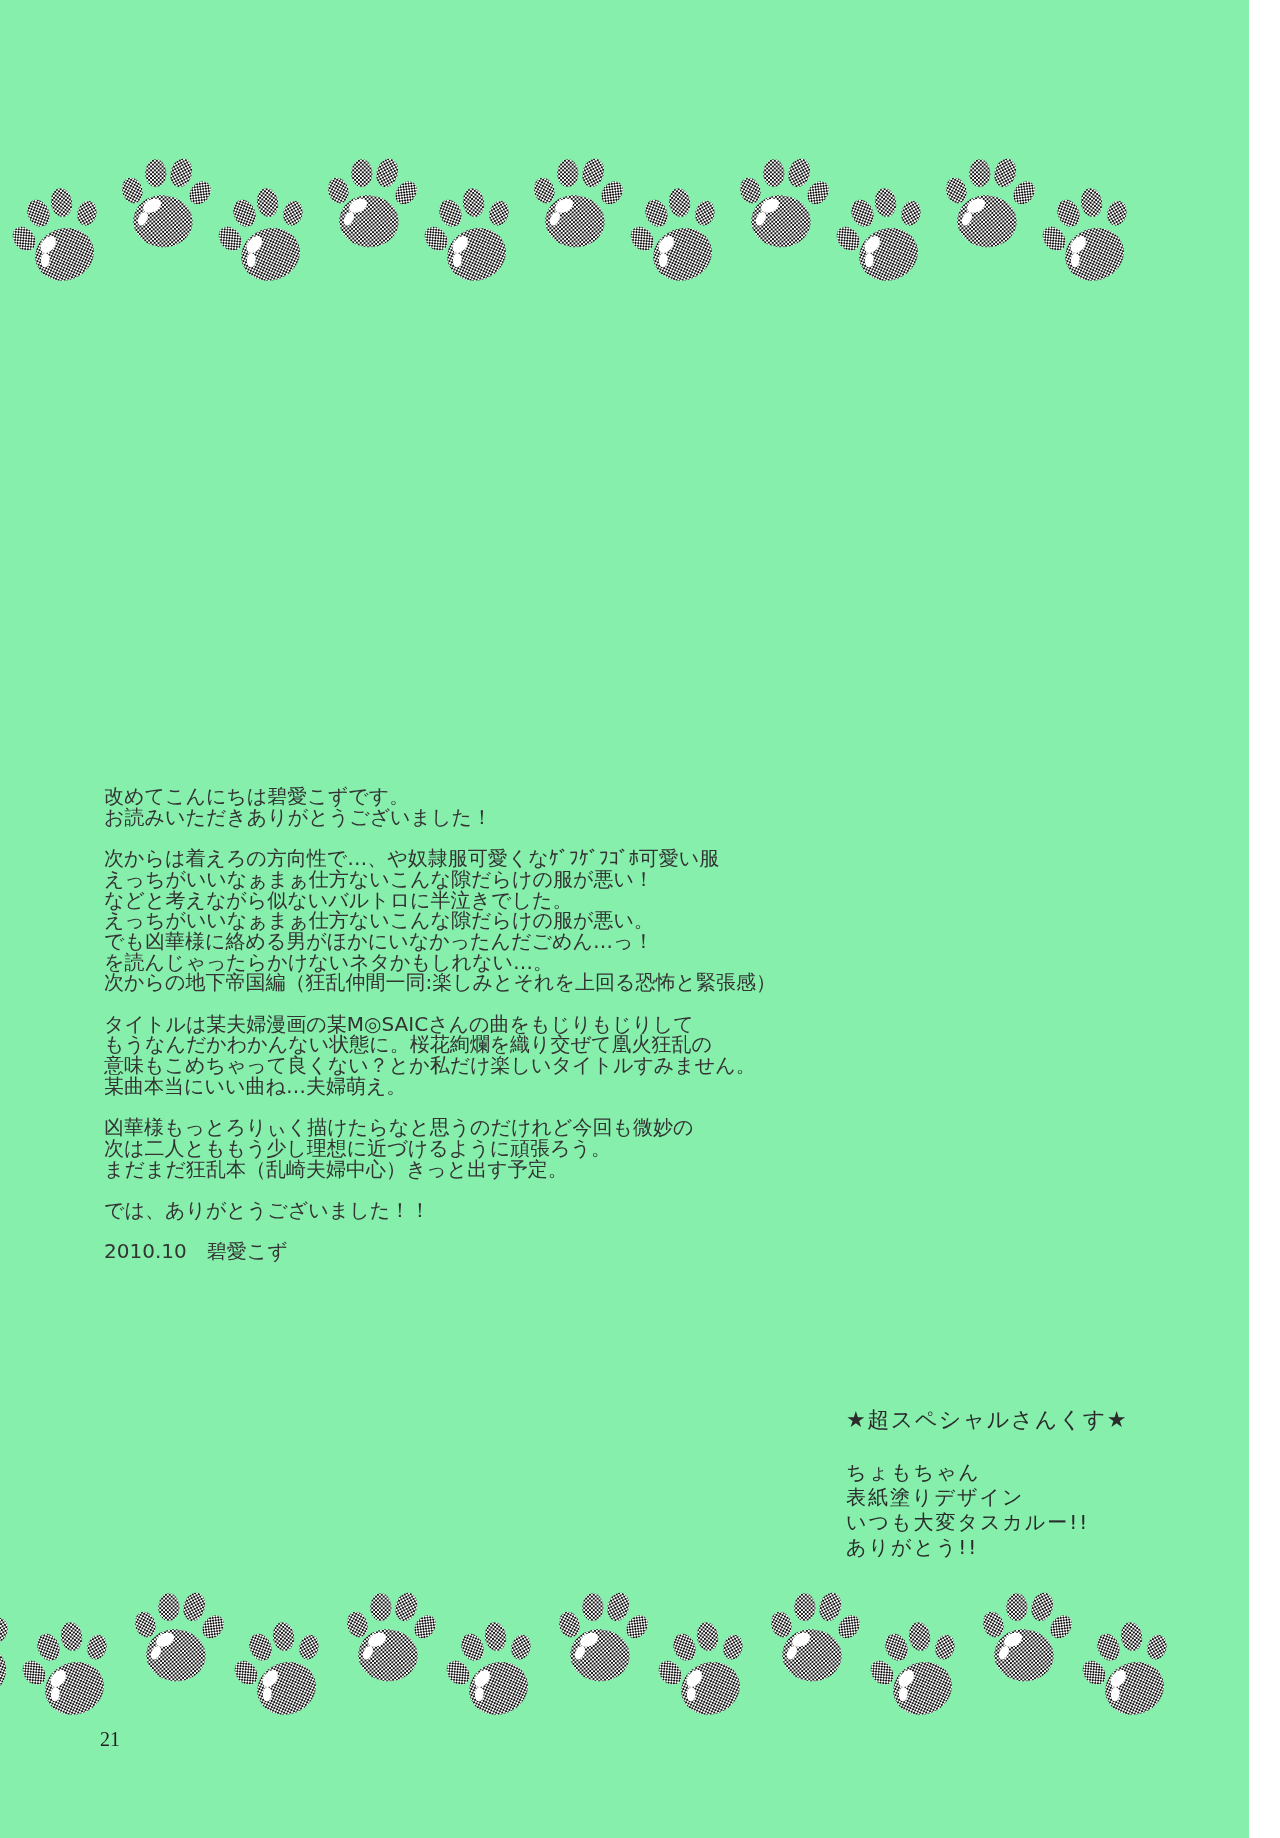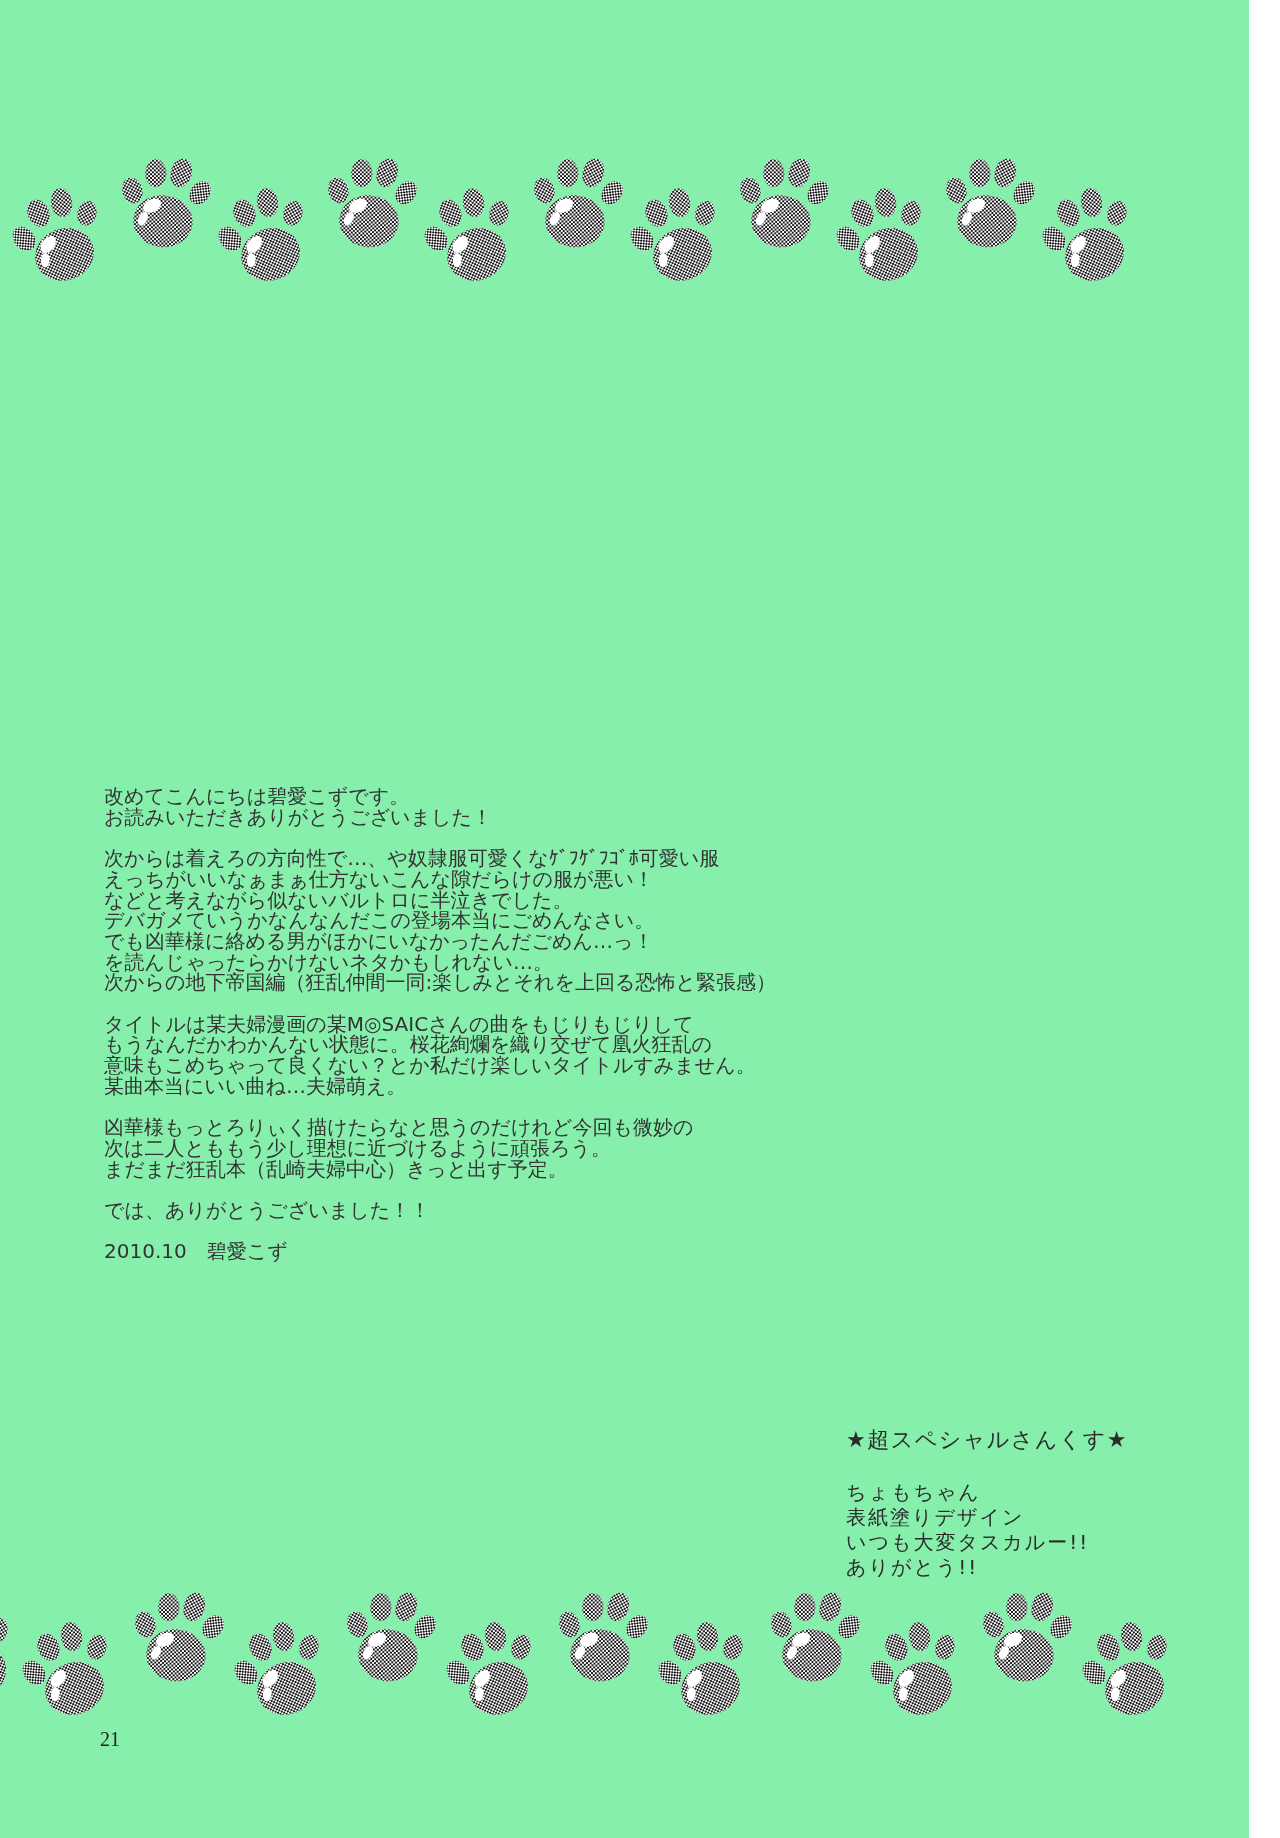--- a/index.html
+++ b/index.html
@@ -17,21 +17,20 @@
     font-size:20px;
     line-height:20.7px;
     color:#333333;
   }
   .aw-line{white-space:pre;}
   
   .thanks{
     position:absolute;
     left:846px;top:1406px;
     color:#2b2b2b;
-    margin-top:20px;
   }
   .thanks-title{
     font-size:22px;
     letter-spacing:1.5px;
     line-height:28px;
     white-space:pre;
   }
   .thanks-lines{
     margin-top:26px;
     font-size:20px;
@@ -116,21 +115,21 @@
       </svg>
     </div>
 
   <div class="afterword" id="afterwordText">
       <div class="aw-line">改めてこんにちは碧愛こずです。</div>
       <div class="aw-line">お読みいただきありがとうございました！</div>
       <div class="aw-line">&nbsp;</div>
       <div class="aw-line">次からは着えろの方向性で…、や奴隷服可愛くなｹﾞﾌｹﾞﾌｺﾞﾎ可愛い服</div>
       <div class="aw-line">えっちがいいなぁまぁ仕方ないこんな隙だらけの服が悪い！</div>
       <div class="aw-line">などと考えながら似ないバルトロに半泣きでした。</div>
-      <div class="aw-line">デバガメていうかなんなんだこの登場本当にごめんなさい。</div>
+      <div class="aw-line">えっちがいいなぁまぁ仕方ないこんな隙だらけの服が悪い。</div>
       <div class="aw-line">でも凶華様に絡める男がほかにいなかったんだごめん…っ！</div>
       <div class="aw-line">を読んじゃったらかけないネタかもしれない…。</div>
       <div class="aw-line">次からの地下帝国編（狂乱仲間一同:楽しみとそれを上回る恐怖と緊張感）</div>
       <div class="aw-line">&nbsp;</div>
       <div class="aw-line">タイトルは某夫婦漫画の某M◎SAICさんの曲をもじりもじりして</div>
       <div class="aw-line">もうなんだかわかんない状態に。桜花絢爛を織り交ぜて凰火狂乱の</div>
       <div class="aw-line">意味もこめちゃって良くない？とか私だけ楽しいタイトルすみません。</div>
       <div class="aw-line">某曲本当にいい曲ね…夫婦萌え。</div>
       <div class="aw-line">&nbsp;</div>
       <div class="aw-line">凶華様もっとろりぃく描けたらなと思うのだけれど今回も微妙の</div>

